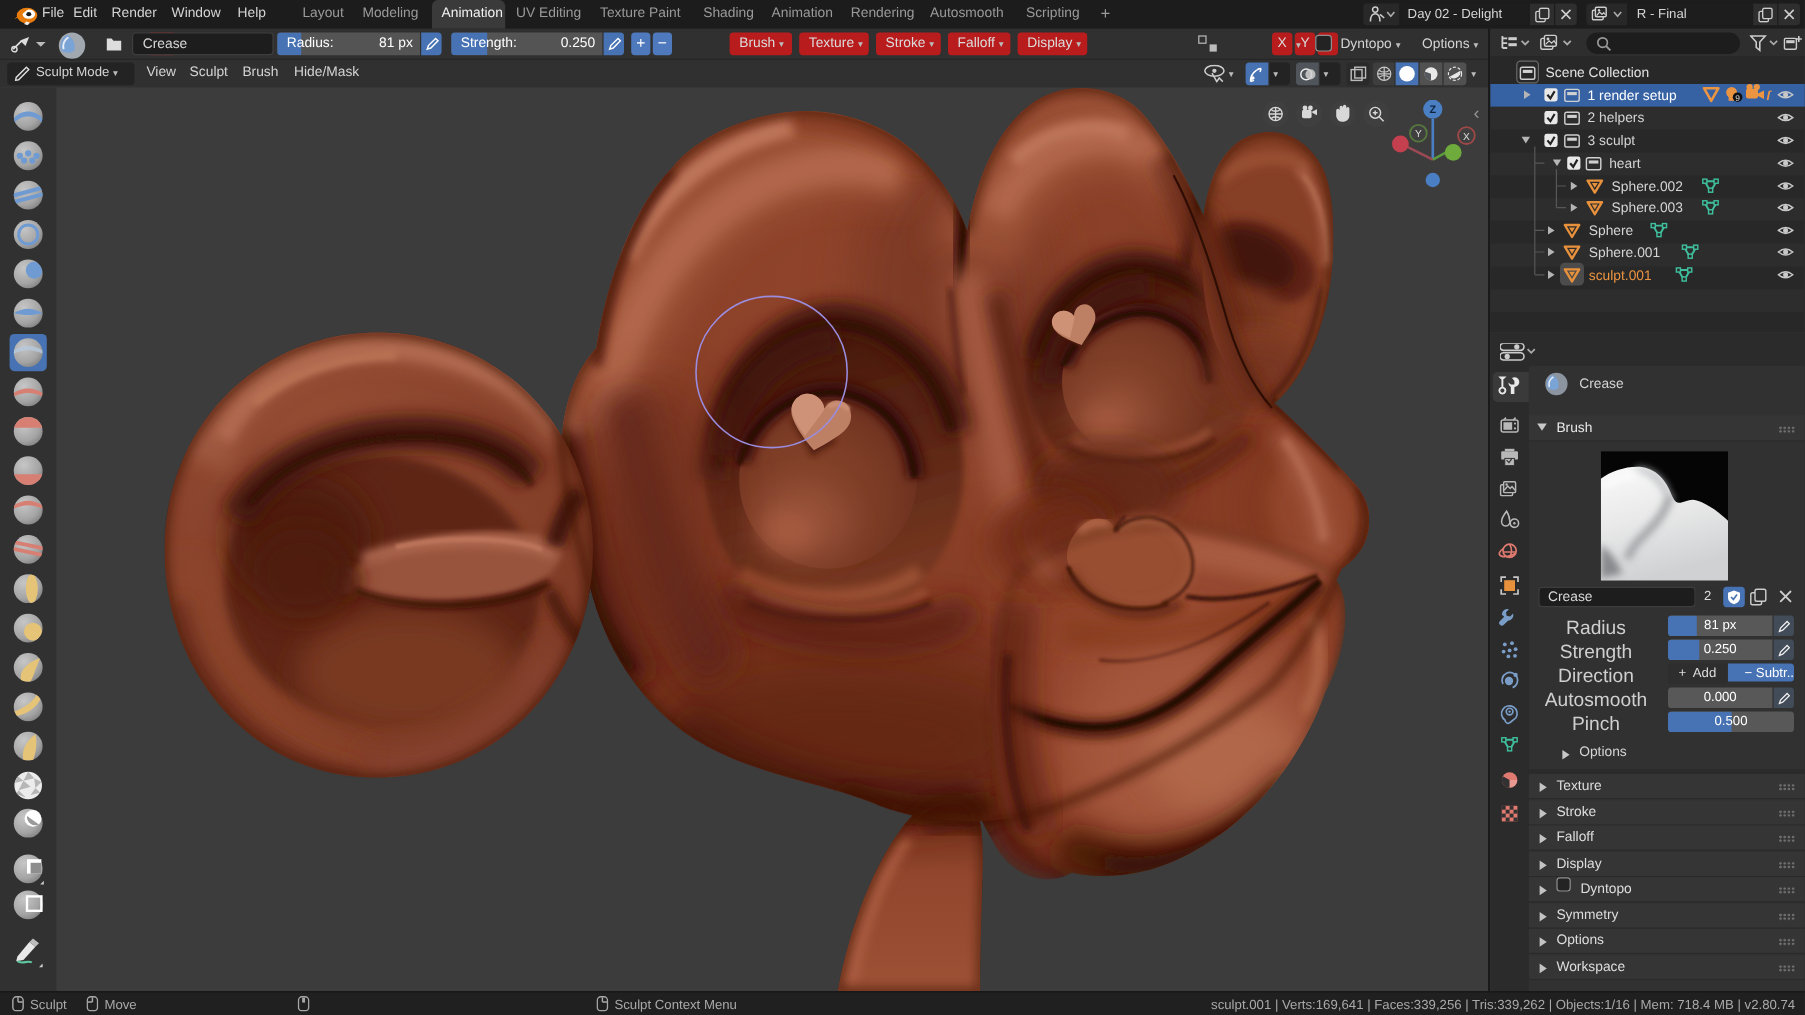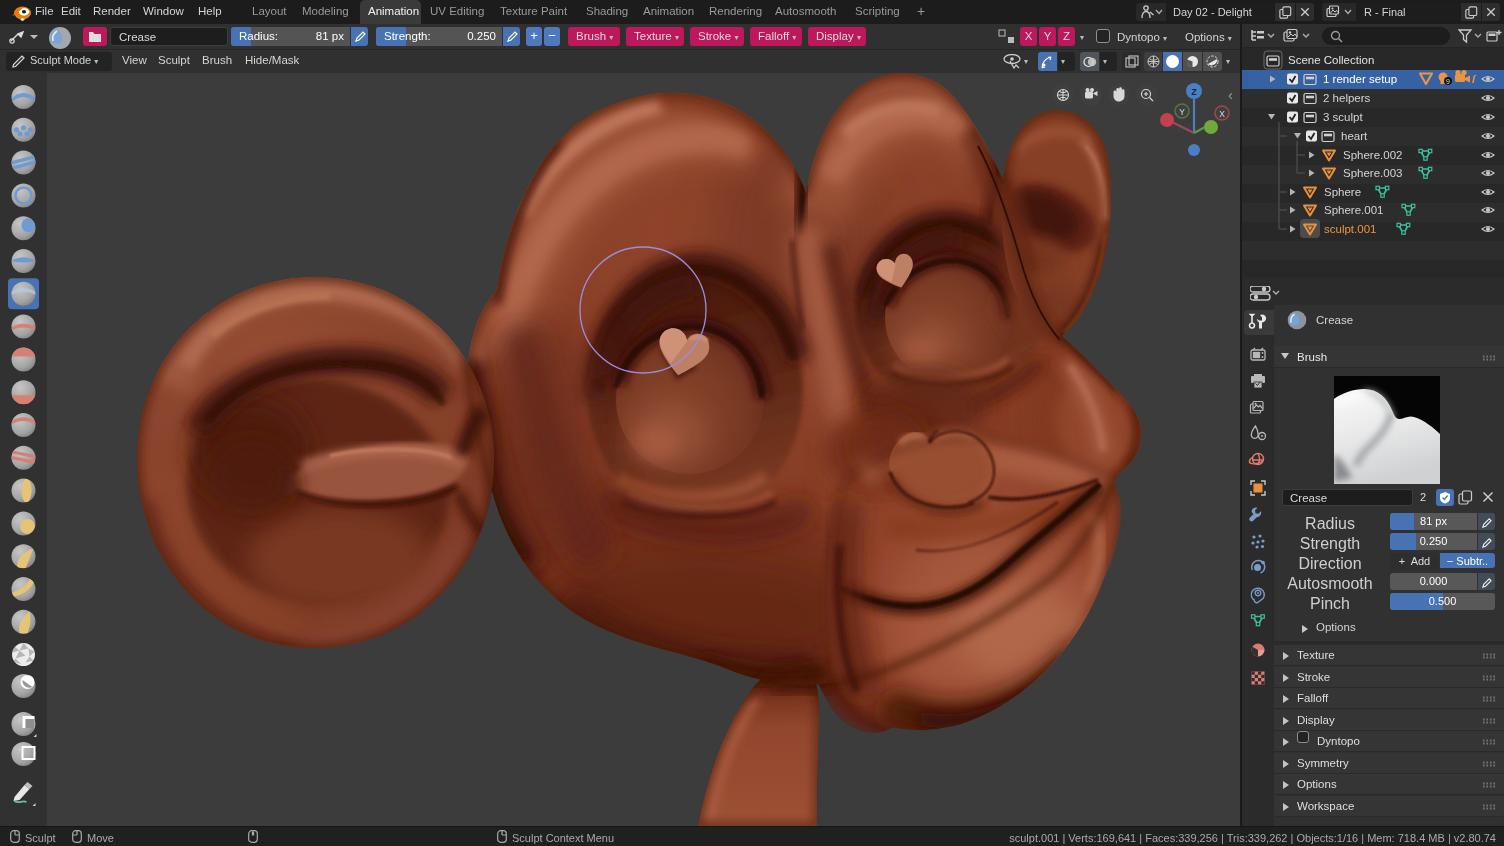--- a/index.html
+++ b/index.html
@@ -3,21 +3,21 @@
 <meta charset="utf-8">
 <style>
   * { margin:0; padding:0; box-sizing:border-box; }
   html,body { width:1504px; height:846px; overflow:hidden; background:#3c3c3c;
     font-family:"Liberation Sans", sans-serif; }
   #app { position:absolute; left:0; top:0; width:1504px; height:846px; }
   .abs { position:absolute; }
   .txt { color:#d4d4d4; font-size:11.5px; white-space:nowrap; }
   .dim { color:#9a9a9a; }
   .fld { background:#1d1d1d; border-radius:3px; color:#d8d8d8; font-size:11.5px; }
-  .btn { background:#be185d; border-radius:3px; color:#dcdcdc; font-size:11.5px; }
+  .btn { background:#b91c1c; border-radius:3px; color:#dcdcdc; font-size:11.5px;margin-left:40px; }
   .chev { font-size:8px; color:#bbb; }
   .plabel { color:#cfcfcf; font-size:16px; width:100px; text-align:center; }
   .pslider { width:87px; height:17px; background:#585858; border-radius:3px 0 0 3px; overflow:hidden; }
   .pslider span { position:absolute; left:0; right:0; top:0; text-align:center; line-height:17px; font-size:11px; color:#fff; }
   .pfill { position:absolute; left:0; top:0; height:17px; background:#4772b3; }
   .ppen { width:17px; height:17px; background:#424c59; border-radius:0 3px 3px 0; padding:2px 0 0 3px; }
   .ph { left:1274px; width:230px; height:21px; background:#353535; border-bottom:1px solid #2a2a2a; color:#dedede; font-size:11.5px; line-height:21px; }
   .ph b { position:absolute; left:9px; top:7px; width:0; height:0; border-top:4.5px solid transparent; border-bottom:4.5px solid transparent; border-left:6px solid #c3c3c3; }
   .ph span { position:absolute; left:23px; top:0; font-weight:normal; }
   .ph i { position:absolute; right:8px; top:8px; width:14px; height:6px; font-style:normal;
@@ -960,21 +960,21 @@
       <div class="abs plabel" style="left:1280px;top:535px">Strength</div>
       <div class="abs pslider" style="left:1390px;top:533px">
           <div class="pfill" style="width:26px"></div>
           <span>0.250</span>
         </div>
       <div class="abs ppen" style="left:1478px;top:533px"><svg width="11" height="12" viewBox="0 0 12 13">
             <path d="M2 11 l1-3 6-6 2 2 -6 6 z" fill="none" stroke="#eee" stroke-width="1.2"></path>
           </svg></div>
       <div class="abs plabel" style="left:1280px;top:555px">Direction</div>
       <div class="abs" style="left:1390px;top:553px;width:49px;height:17px;background:#2e2e2e;border-radius:3px 0 0 3px;color:#ddd;font-size:11px;text-align:center;line-height:17px">+&nbsp; Add</div>
-      <div class="abs" style="left:1440px;top:553px;width:55px;height:15px;background:#4772b3;border-radius:0 3px 3px 0;color:#fff;font-size:11px;text-align:center;line-height:17px">− Subtr..</div>
+      <div class="abs" style="left:1440px;top:553px;width:55px;height:15px;background:#4772b3;border-radius:0 3px 3px 0;color:#fff;font-size:11px;text-align:right;line-height:17px">− Subtr..</div>
       <div class="abs plabel" style="left:1280px;top:575px">Autosmooth</div>
       <div class="abs pslider" style="left:1390px;top:573px">
           <span>0.000</span>
         </div>
       <div class="abs ppen" style="left:1478px;top:573px"><svg width="11" height="12" viewBox="0 0 12 13">
             <path d="M2 11 l1-3 6-6 2 2 -6 6 z" fill="none" stroke="#eee" stroke-width="1.2"></path>
           </svg></div>
       <div class="abs plabel" style="left:1280px;top:595px">Pinch</div>
       <div class="abs pslider" style="left:1390px;top:593px;width:105px;border-radius:3px">
           <div class="pfill" style="width:53px"></div>

